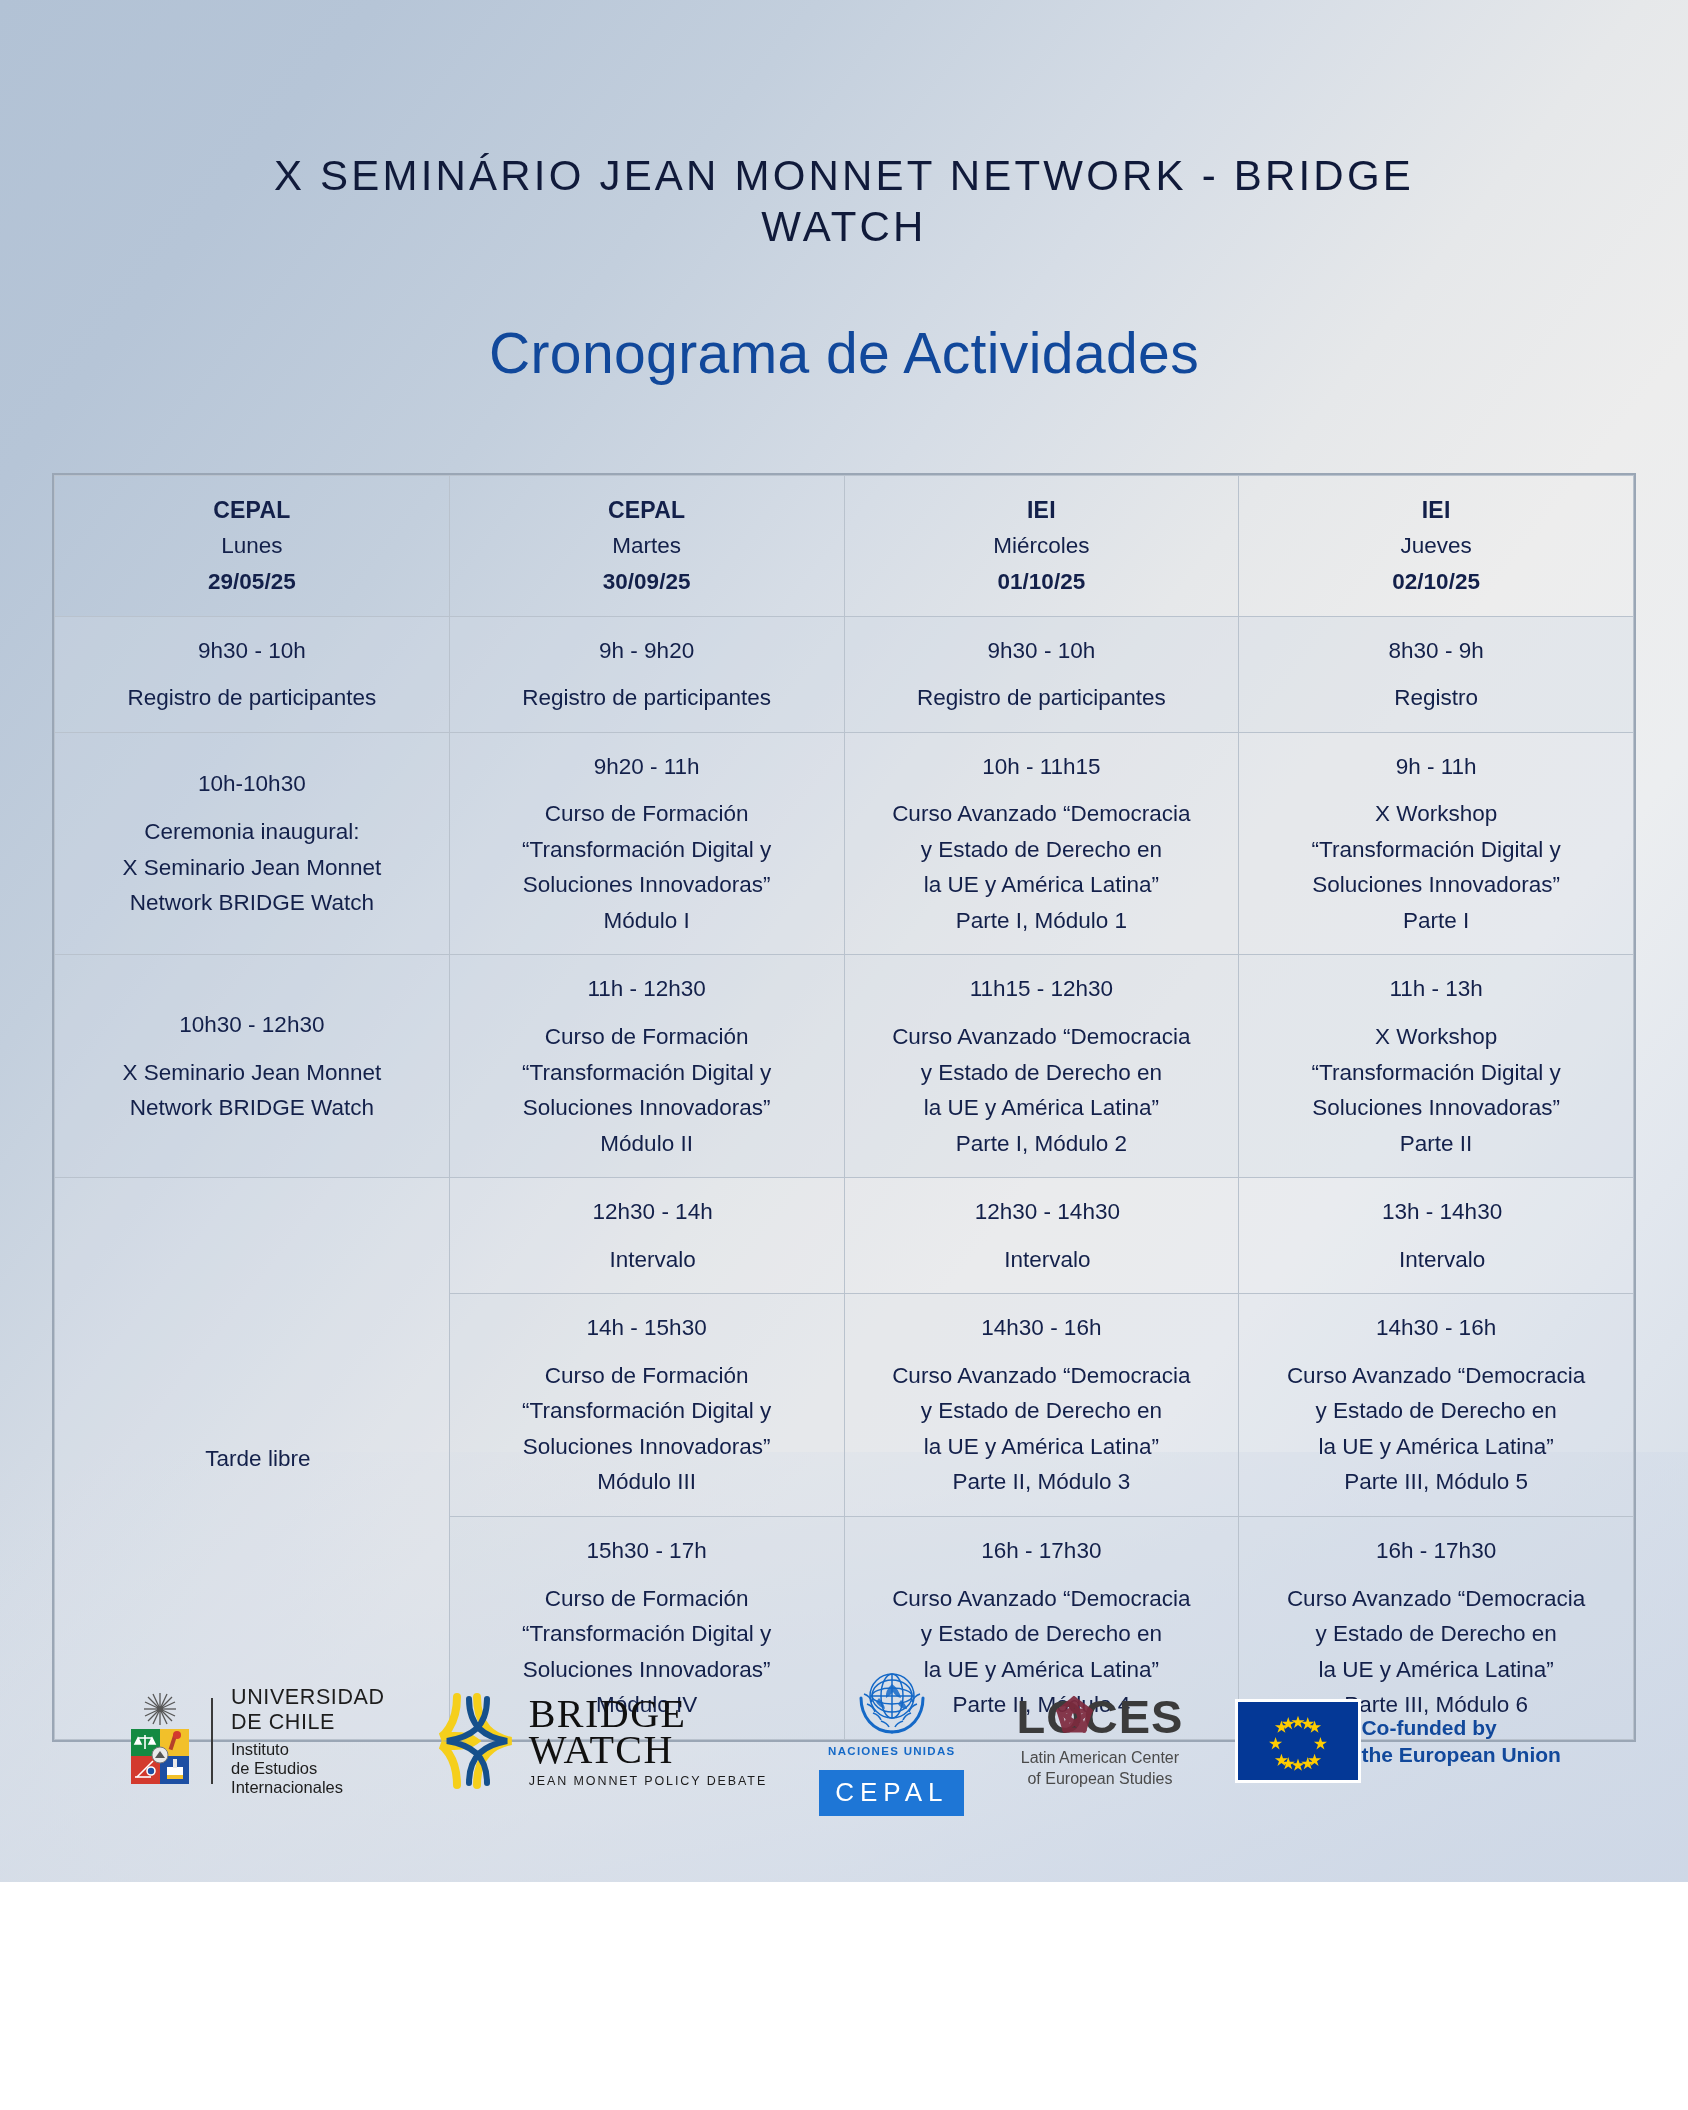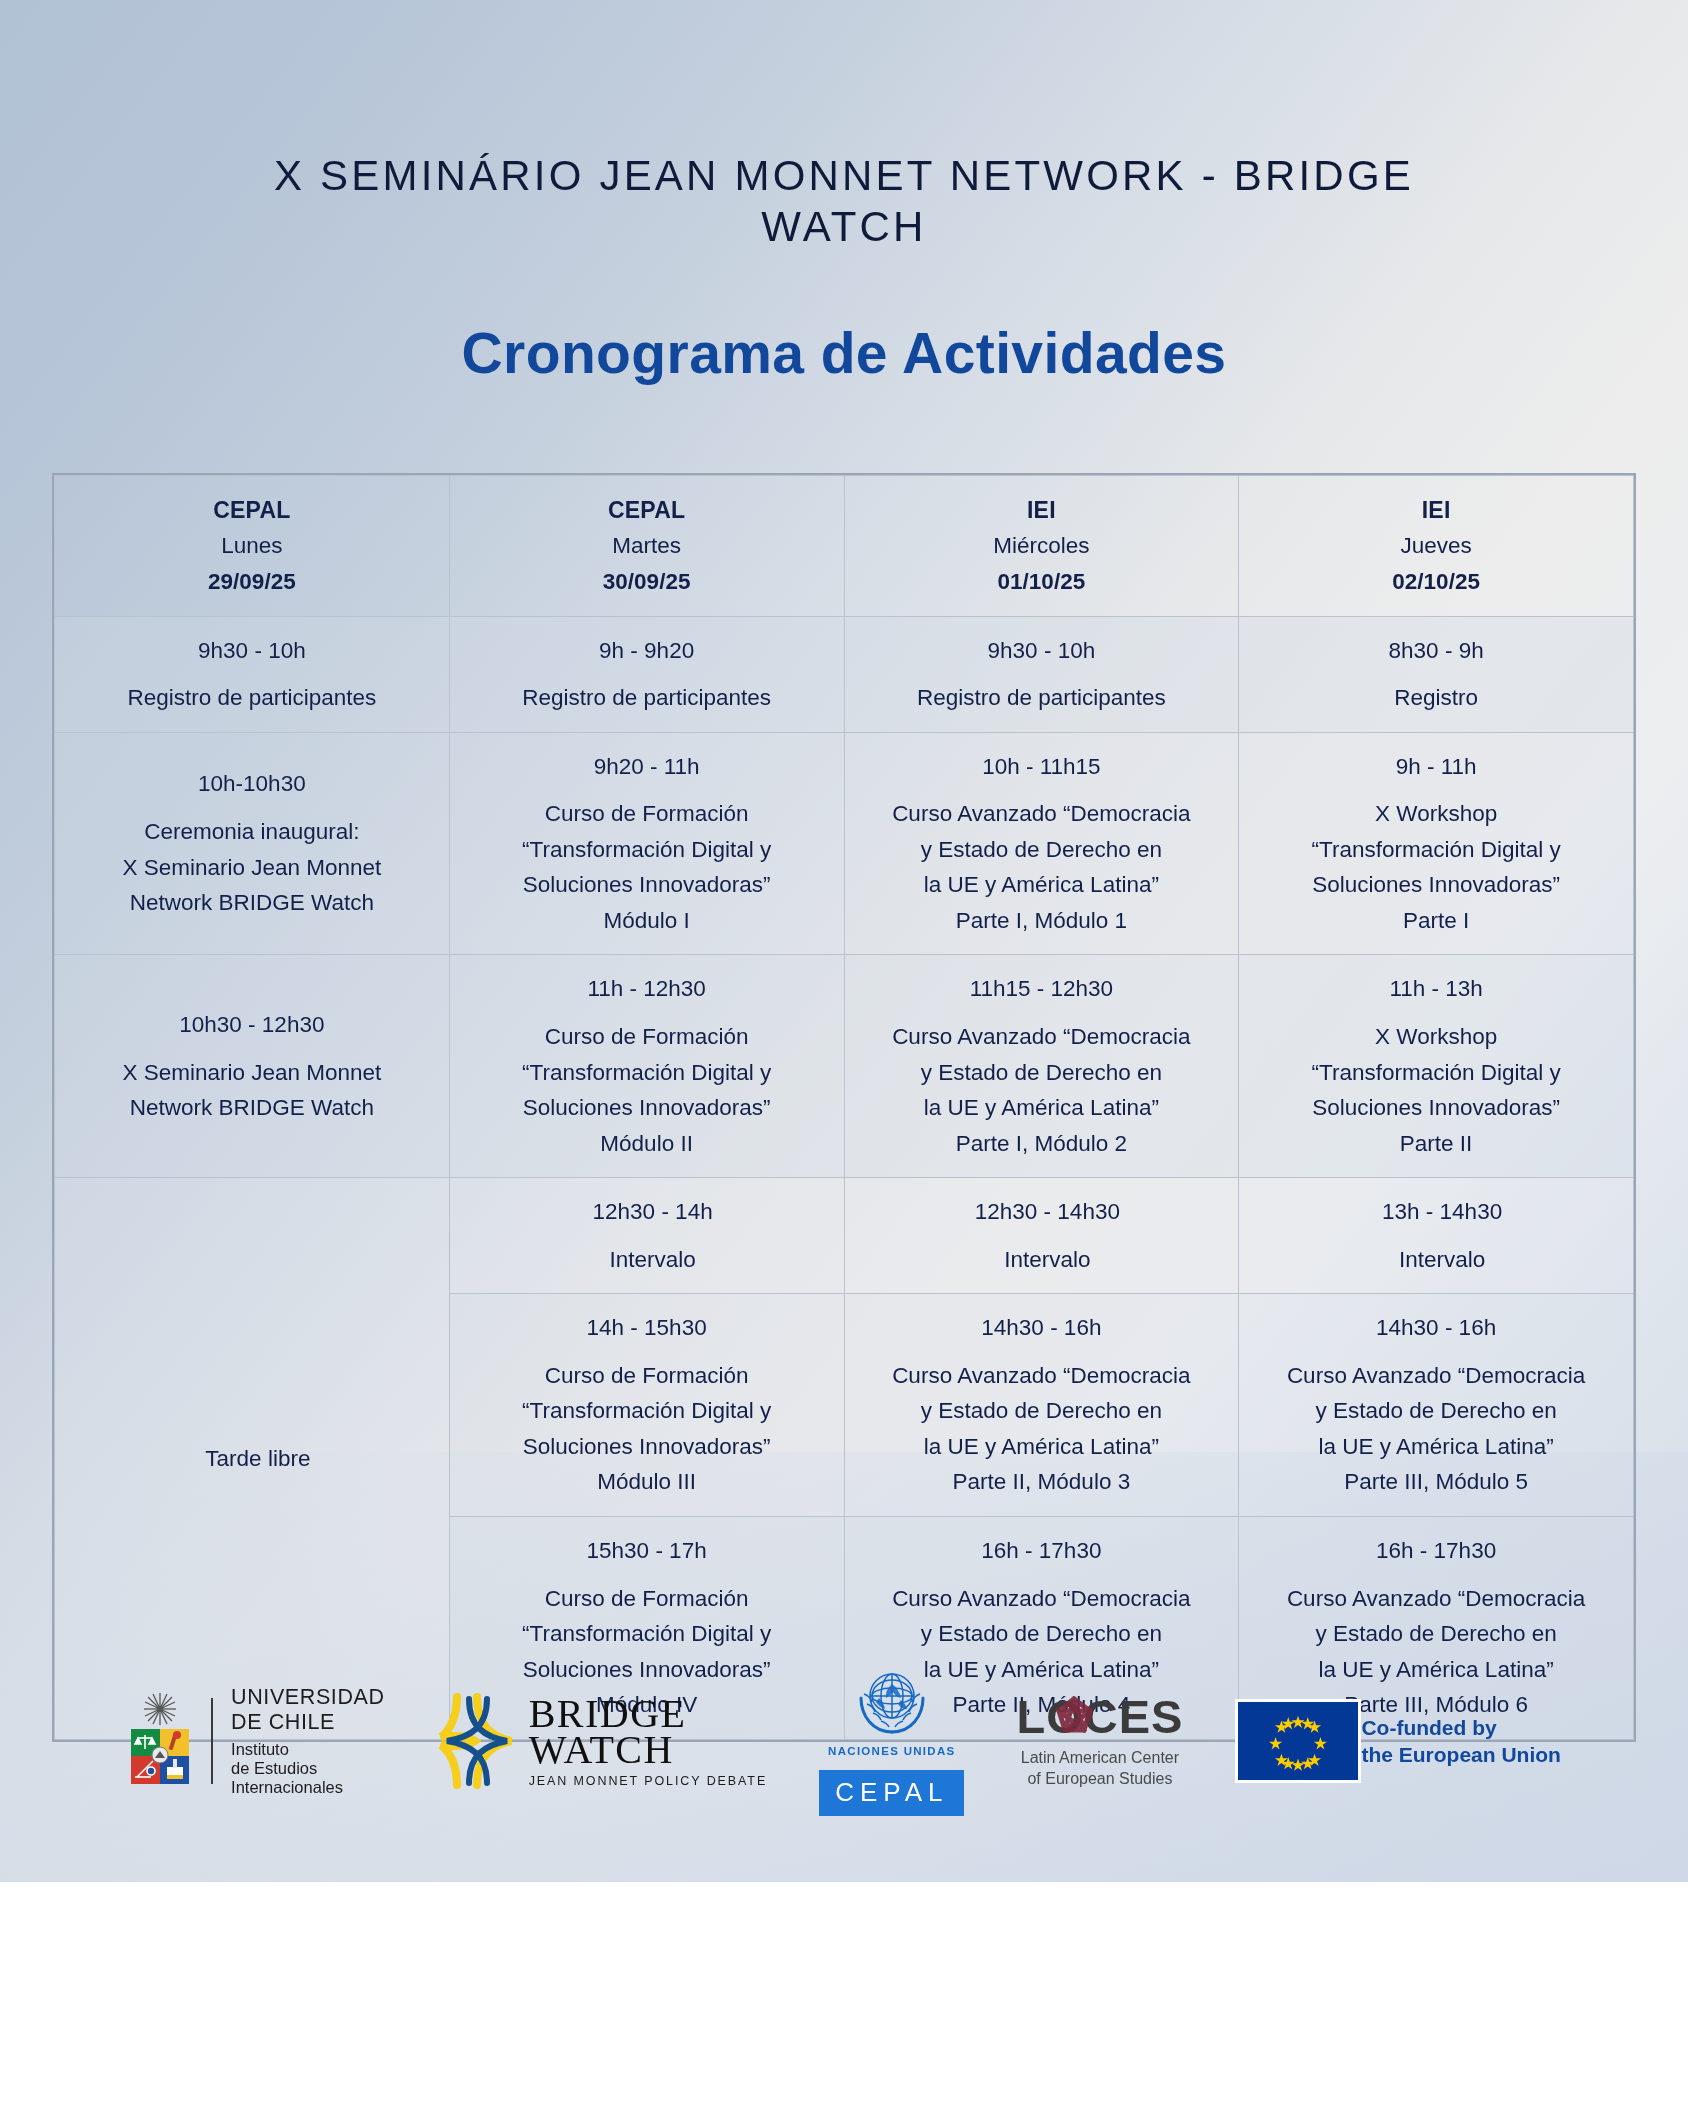--- a/index.html
+++ b/index.html
@@ -52,21 +52,21 @@
     font-weight: 400;
     line-height: 1.22;
     margin: 0 auto;
     max-width: 1300px;
     text-transform: uppercase;
   }
   .sub-title {
     margin: 70px auto 0 auto;
     font-size: 57px;
     color: #11489b;
-    font-weight: 700;
+    font-weight: 400;
     letter-spacing: 0.4px;
     line-height: 1.1;
   }
 
   
   .table-wrap {
     position: relative;
     z-index: 3;
     margin: 88px 52px 0 52px;
     border: 2px solid #9aa6b5;
@@ -218,21 +218,21 @@
           <col style="width:25%">
           <col style="width:25%">
           <col style="width:25%">
       </colgroup>
       <tbody>
 
         <tr class="row-head">
           <td>
             <span class="l org">CEPAL</span>
             <span class="l day">Lunes</span>
-            <span class="l date">29/09/25</span>
+            <span class="l date">29/05/25</span>
           </td>
           <td>
             <span class="l org">CEPAL</span>
             <span class="l day">Martes</span>
             <span class="l date">30/09/25</span>
           </td>
           <td>
             <span class="l org">IEI</span>
             <span class="l day">Miércoles</span>
             <span class="l date">01/10/25</span>

